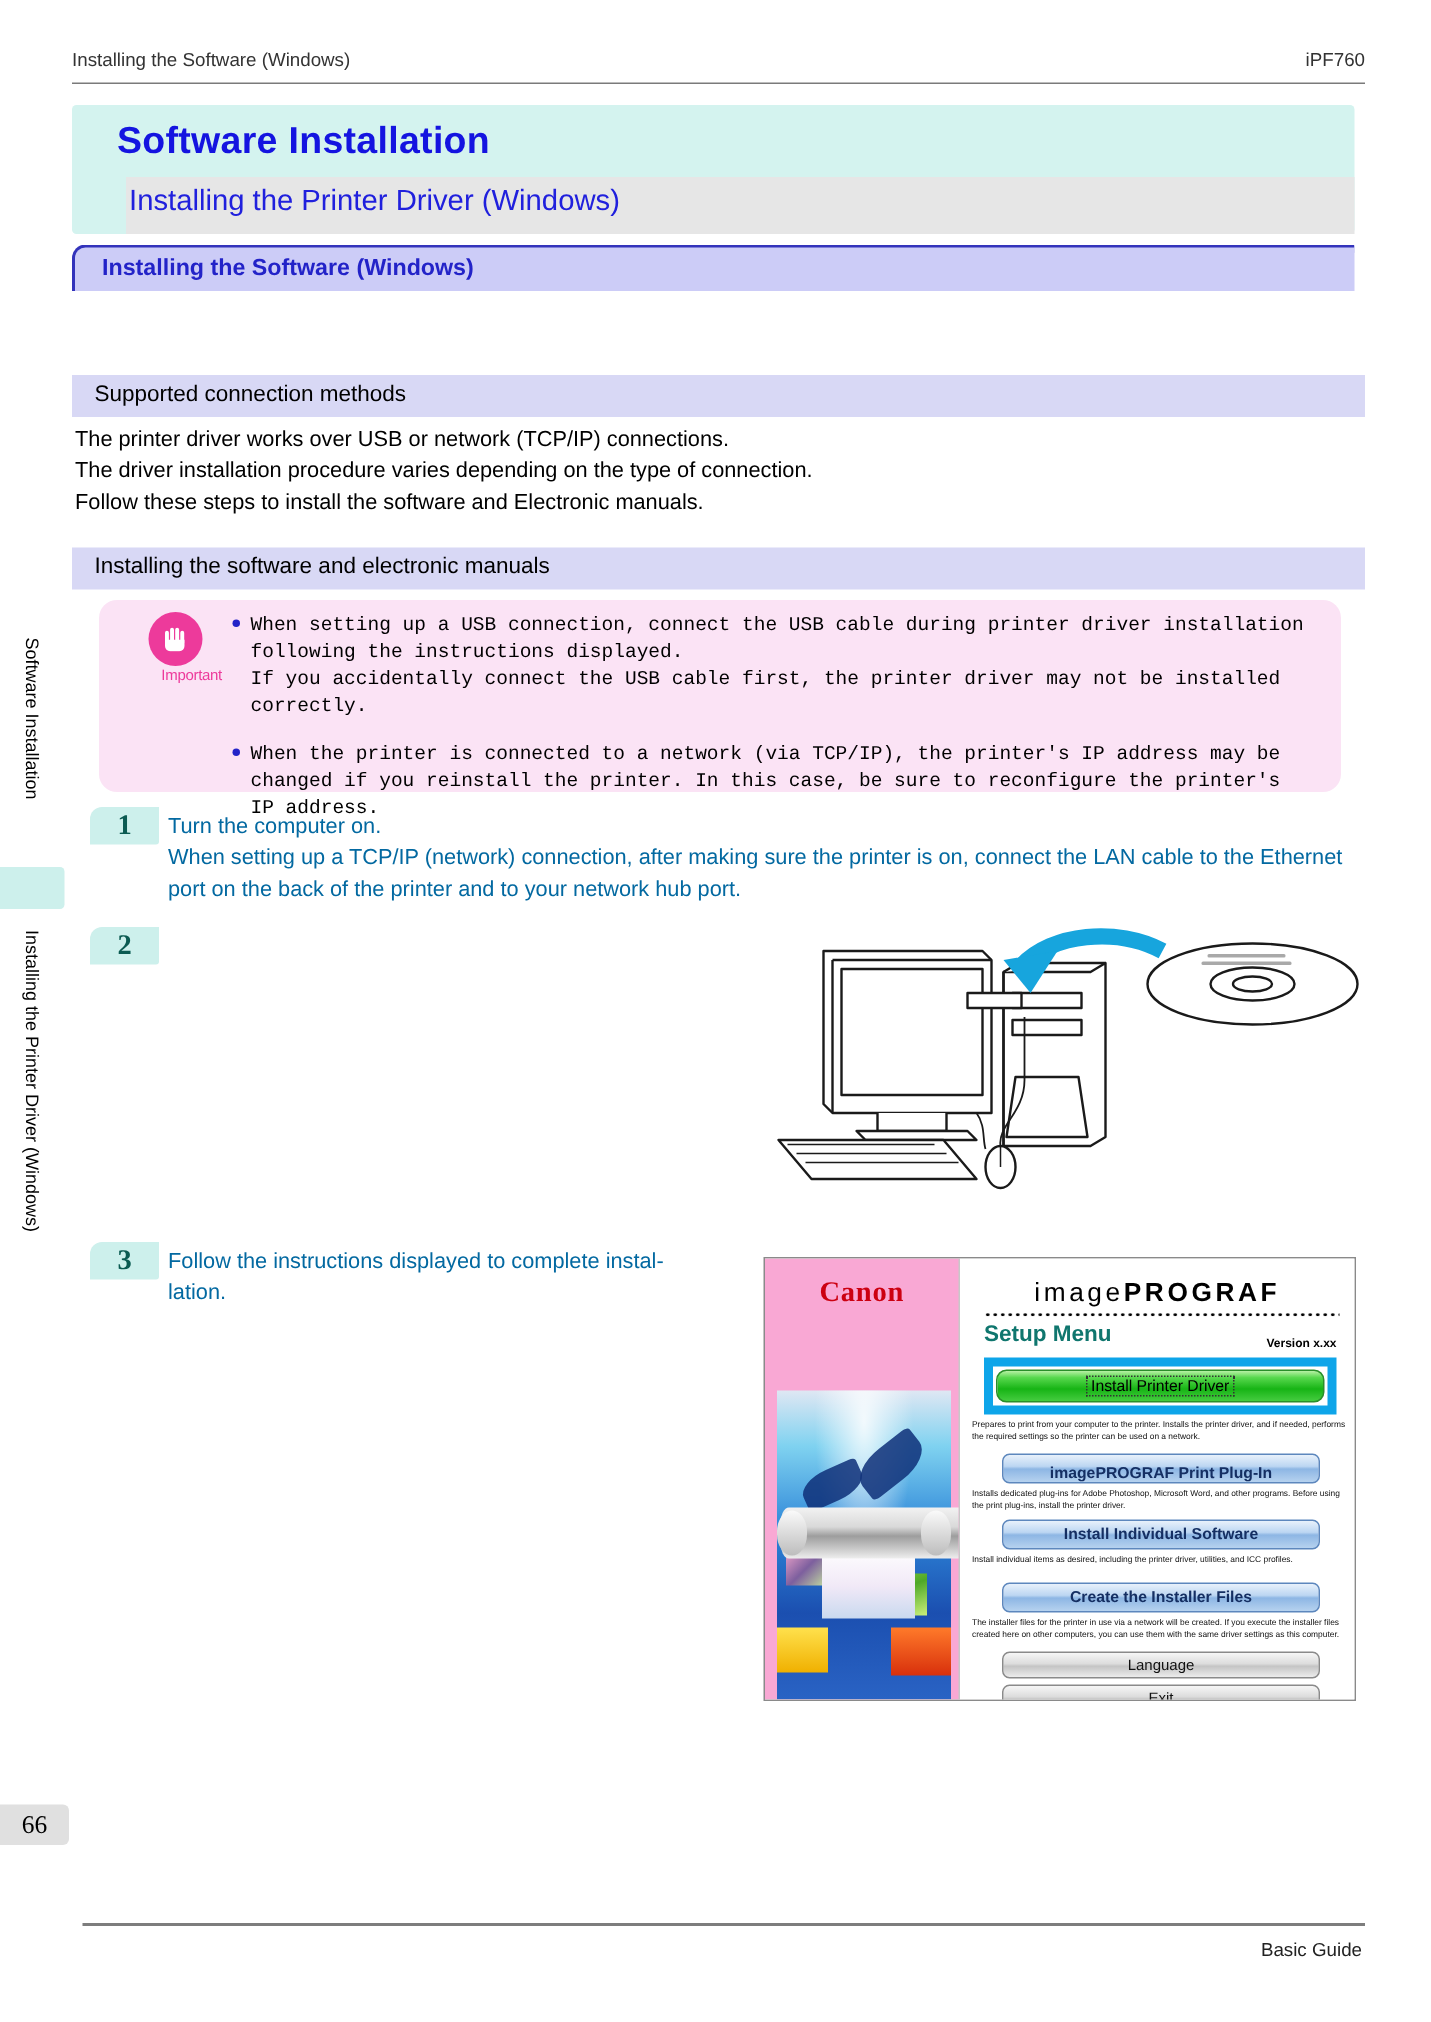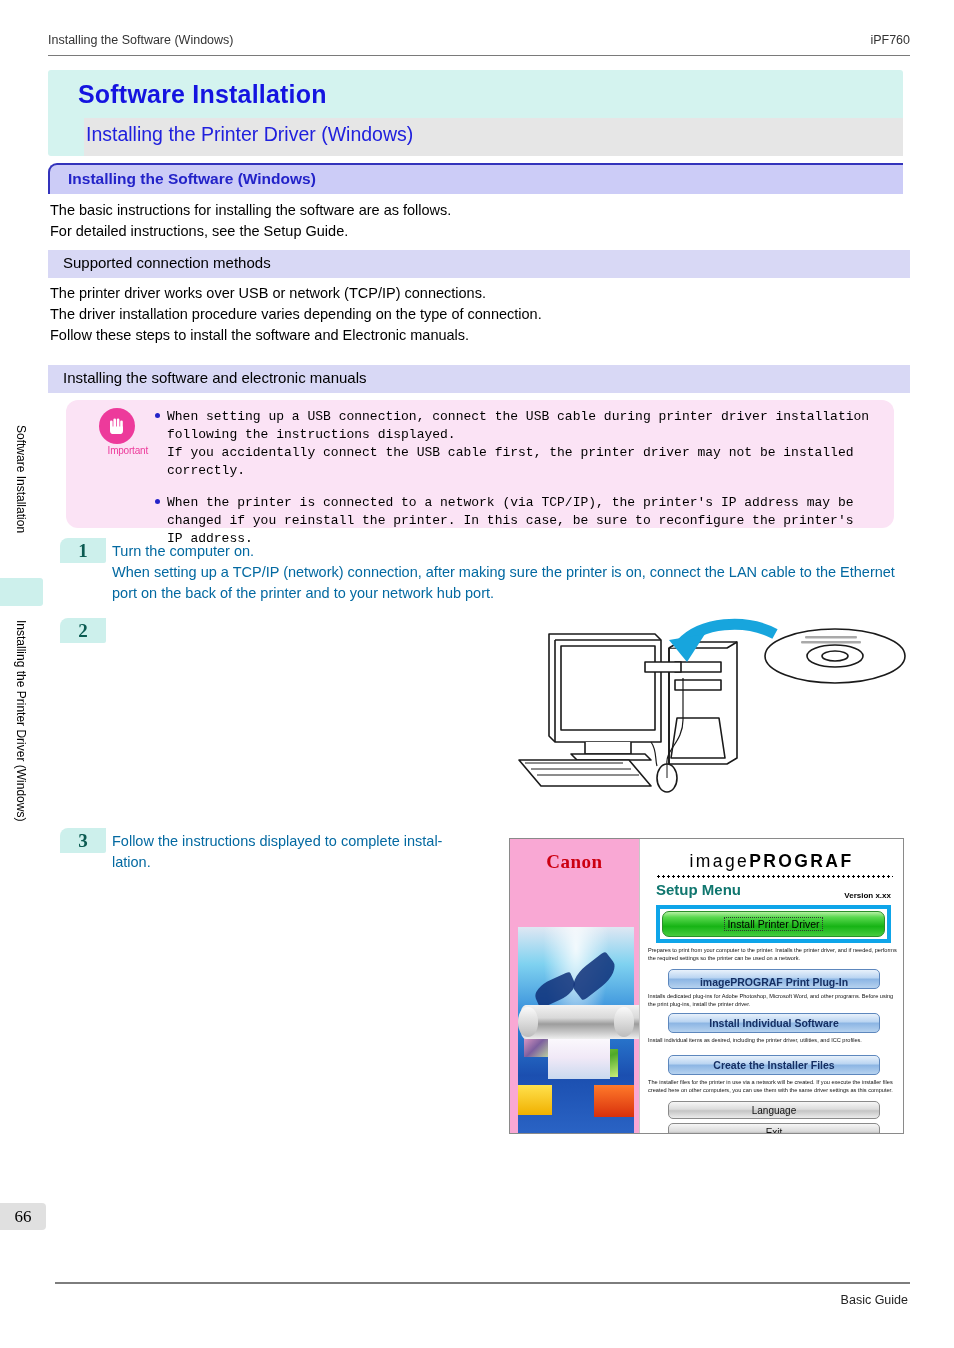--- a/index.html
+++ b/index.html
@@ -202,21 +202,21 @@
   .setup-menu-txt {
     position: absolute; top: 42px; left: 16px;
     font-size: 15px; font-weight: bold; color: #0f766e;
   }
   .version-txt {
     position: absolute; top: 52px; right: 12px;
     font-size: 8px; font-weight: bold; color: #000;
   }
   .hl-frame {
     position: absolute; left: 16px; top: 66px; width: 235px; height: 38px;
-    border: 4px solid #0ea5e9;
+    border: 6px solid #0ea5e9;
   }
   .btn-green {
     position: absolute; left: 2px; top: 2px; right: 2px; bottom: 2px;
     background: linear-gradient(to bottom, #b7f0a4 0%, #58d84e 22%, #17b415 60%, #45cc3f 100%);
     border: 1px solid #2a8f2a; border-radius: 7px;
     display: flex; align-items: center; justify-content: center;
   }
   .btn-green span {
     font-size: 10.5px; color: #000; font-weight: 500;
     border: 1px dotted #333; padding: 0 2px;
@@ -254,24 +254,20 @@
   <div class="title-wrap">
     <div class="title-sub-bg"></div>
     <div class="title-main">Software Installation</div>
     <div class="title-sub">Installing the Printer Driver (Windows)</div>
   </div>
 
   <div class="sec-head">
     <span>Installing the Software (Windows)</span>
   </div>
 
-  <div class="para" style="left:50px; top:200px; width:860px;">
-    <div>The basic instructions for installing the software are as follows.</div>
-    <div>For detailed instructions, see the Setup Guide.</div>
-  </div>
 
   <div class="sub-bar" style="top:250px;">
     <span>Supported connection methods</span>
   </div>
   <div class="para" style="left:50px; top:283px; width:860px;">
     <div>The printer driver works over USB or network (TCP/IP) connections.</div>
     <div>The driver installation procedure varies depending on the type of connection.</div>
     <div>Follow these steps to install the software and Electronic manuals.</div>
   </div>
 

